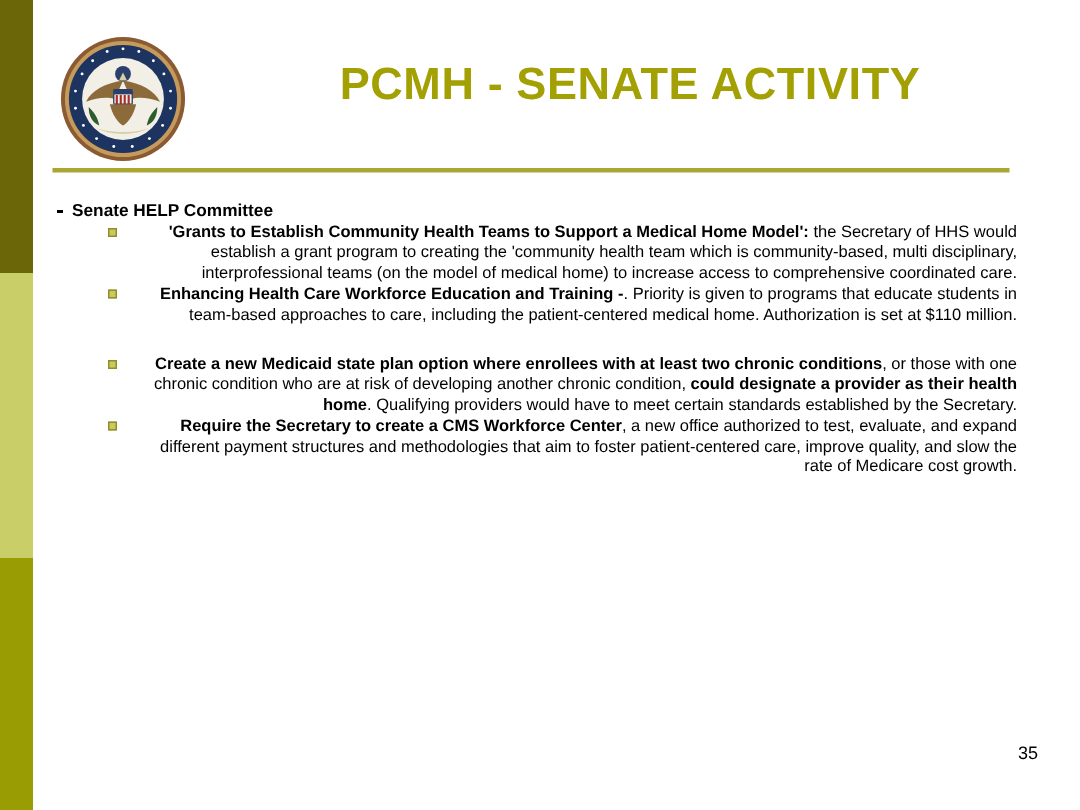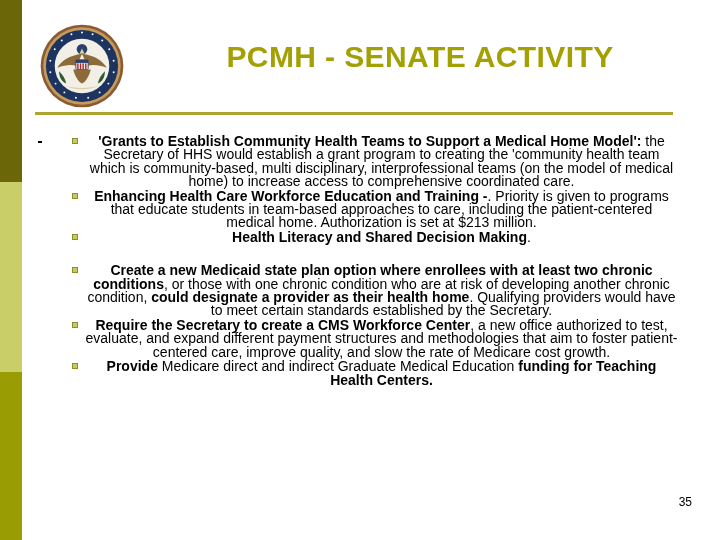--- a/index.html
+++ b/index.html
@@ -108,22 +108,22 @@
     width: 4px;
     height: 1.5px;
     background: #000000;
   }
 
   .points { padding-left: 0; margin: 1px 0 0 0; }
   .point {
     position: relative;
     padding-left: 47px;
     margin-top: 1px;
-    text-align: center;
-    font-size: 14px;
+    text-align: right;
+    font-size: 11px;
     line-height: 13.4px;
   }
   .sq-bullet {
     position: absolute;
     left: 34px;
     top: 3px;
     width: 6px;
     height: 6px;
     background: #c9c95e;
     border: 1px solid #8f8f2a;
@@ -204,59 +204,52 @@
     <div class="slide-title">PCMH - SENATE ACTIVITY</div>
 
     <div class="title-rule"></div>
   </div>
 
   <div class="body-area">
 
     <div class="section">
       <div class="section-head">
         <span class="dash-bullet"></span>
+        <span>Senate HELP Committee</span>
       </div>
       <div class="points">
 
         <div class="point">
           <span class="sq-bullet"></span>
           <span class="b">'Grants to Establish Community Health Teams to Support a Medical Home Model':</span><span class="n"> the Secretary of HHS would establish a grant program to creating the 'community health team which is community-based, multi disciplinary, interprofessional teams (on the model of medical home) to increase access to comprehensive coordinated care.</span>
         </div>
 
         <div class="point">
           <span class="sq-bullet"></span>
-          <span class="b">Enhancing Health Care Workforce Education and Training -</span><span class="n">. Priority is given to programs that educate students in team-based approaches to care, including the patient-centered medical home. Authorization is set at $213 million.</span>
-        </div>
-
-        <div class="point">
-          <span class="sq-bullet"></span>
-          <span class="b">Health Literacy and Shared Decision Making</span><span class="n">.</span>
-        </div>
+          <span class="b">Enhancing Health Care Workforce Education and Training -</span><span class="n">. Priority is given to programs that educate students in team-based approaches to care, including the patient-centered medical home. Authorization is set at $110 million.</span>
+        </div>
+
 
       </div>
     </div>
 
     <div class="section">
       <div class="points">
 
         <div class="point">
           <span class="sq-bullet"></span>
           <span class="b">Create a new Medicaid state plan option where enrollees with at least two chronic conditions</span><span class="n">, or those with one chronic condition who are at risk of developing another chronic condition, </span><span class="b">could designate a provider as their health home</span><span class="n">. Qualifying providers would have to meet certain standards established by the Secretary.</span>
         </div>
 
         <div class="point">
           <span class="sq-bullet"></span>
           <span class="b">Require the Secretary to create a CMS Workforce Center</span><span class="n">, a new office authorized to test, evaluate, and expand different payment structures and methodologies that aim to foster patient-centered care, improve quality, and slow the rate of Medicare cost growth.</span>
         </div>
 
 
-        <div class="point">
-          <span class="sq-bullet"></span>
-          <span class="b">Provide</span><span class="n"> Medicare direct and indirect Graduate Medical Education </span><span class="b">funding for Teaching Health Centers.</span><span class="n"></span>
-        </div>
 
       </div>
     </div>
 
   </div>
 
   <div class="page-number">35</div>
 
 </div>
 

